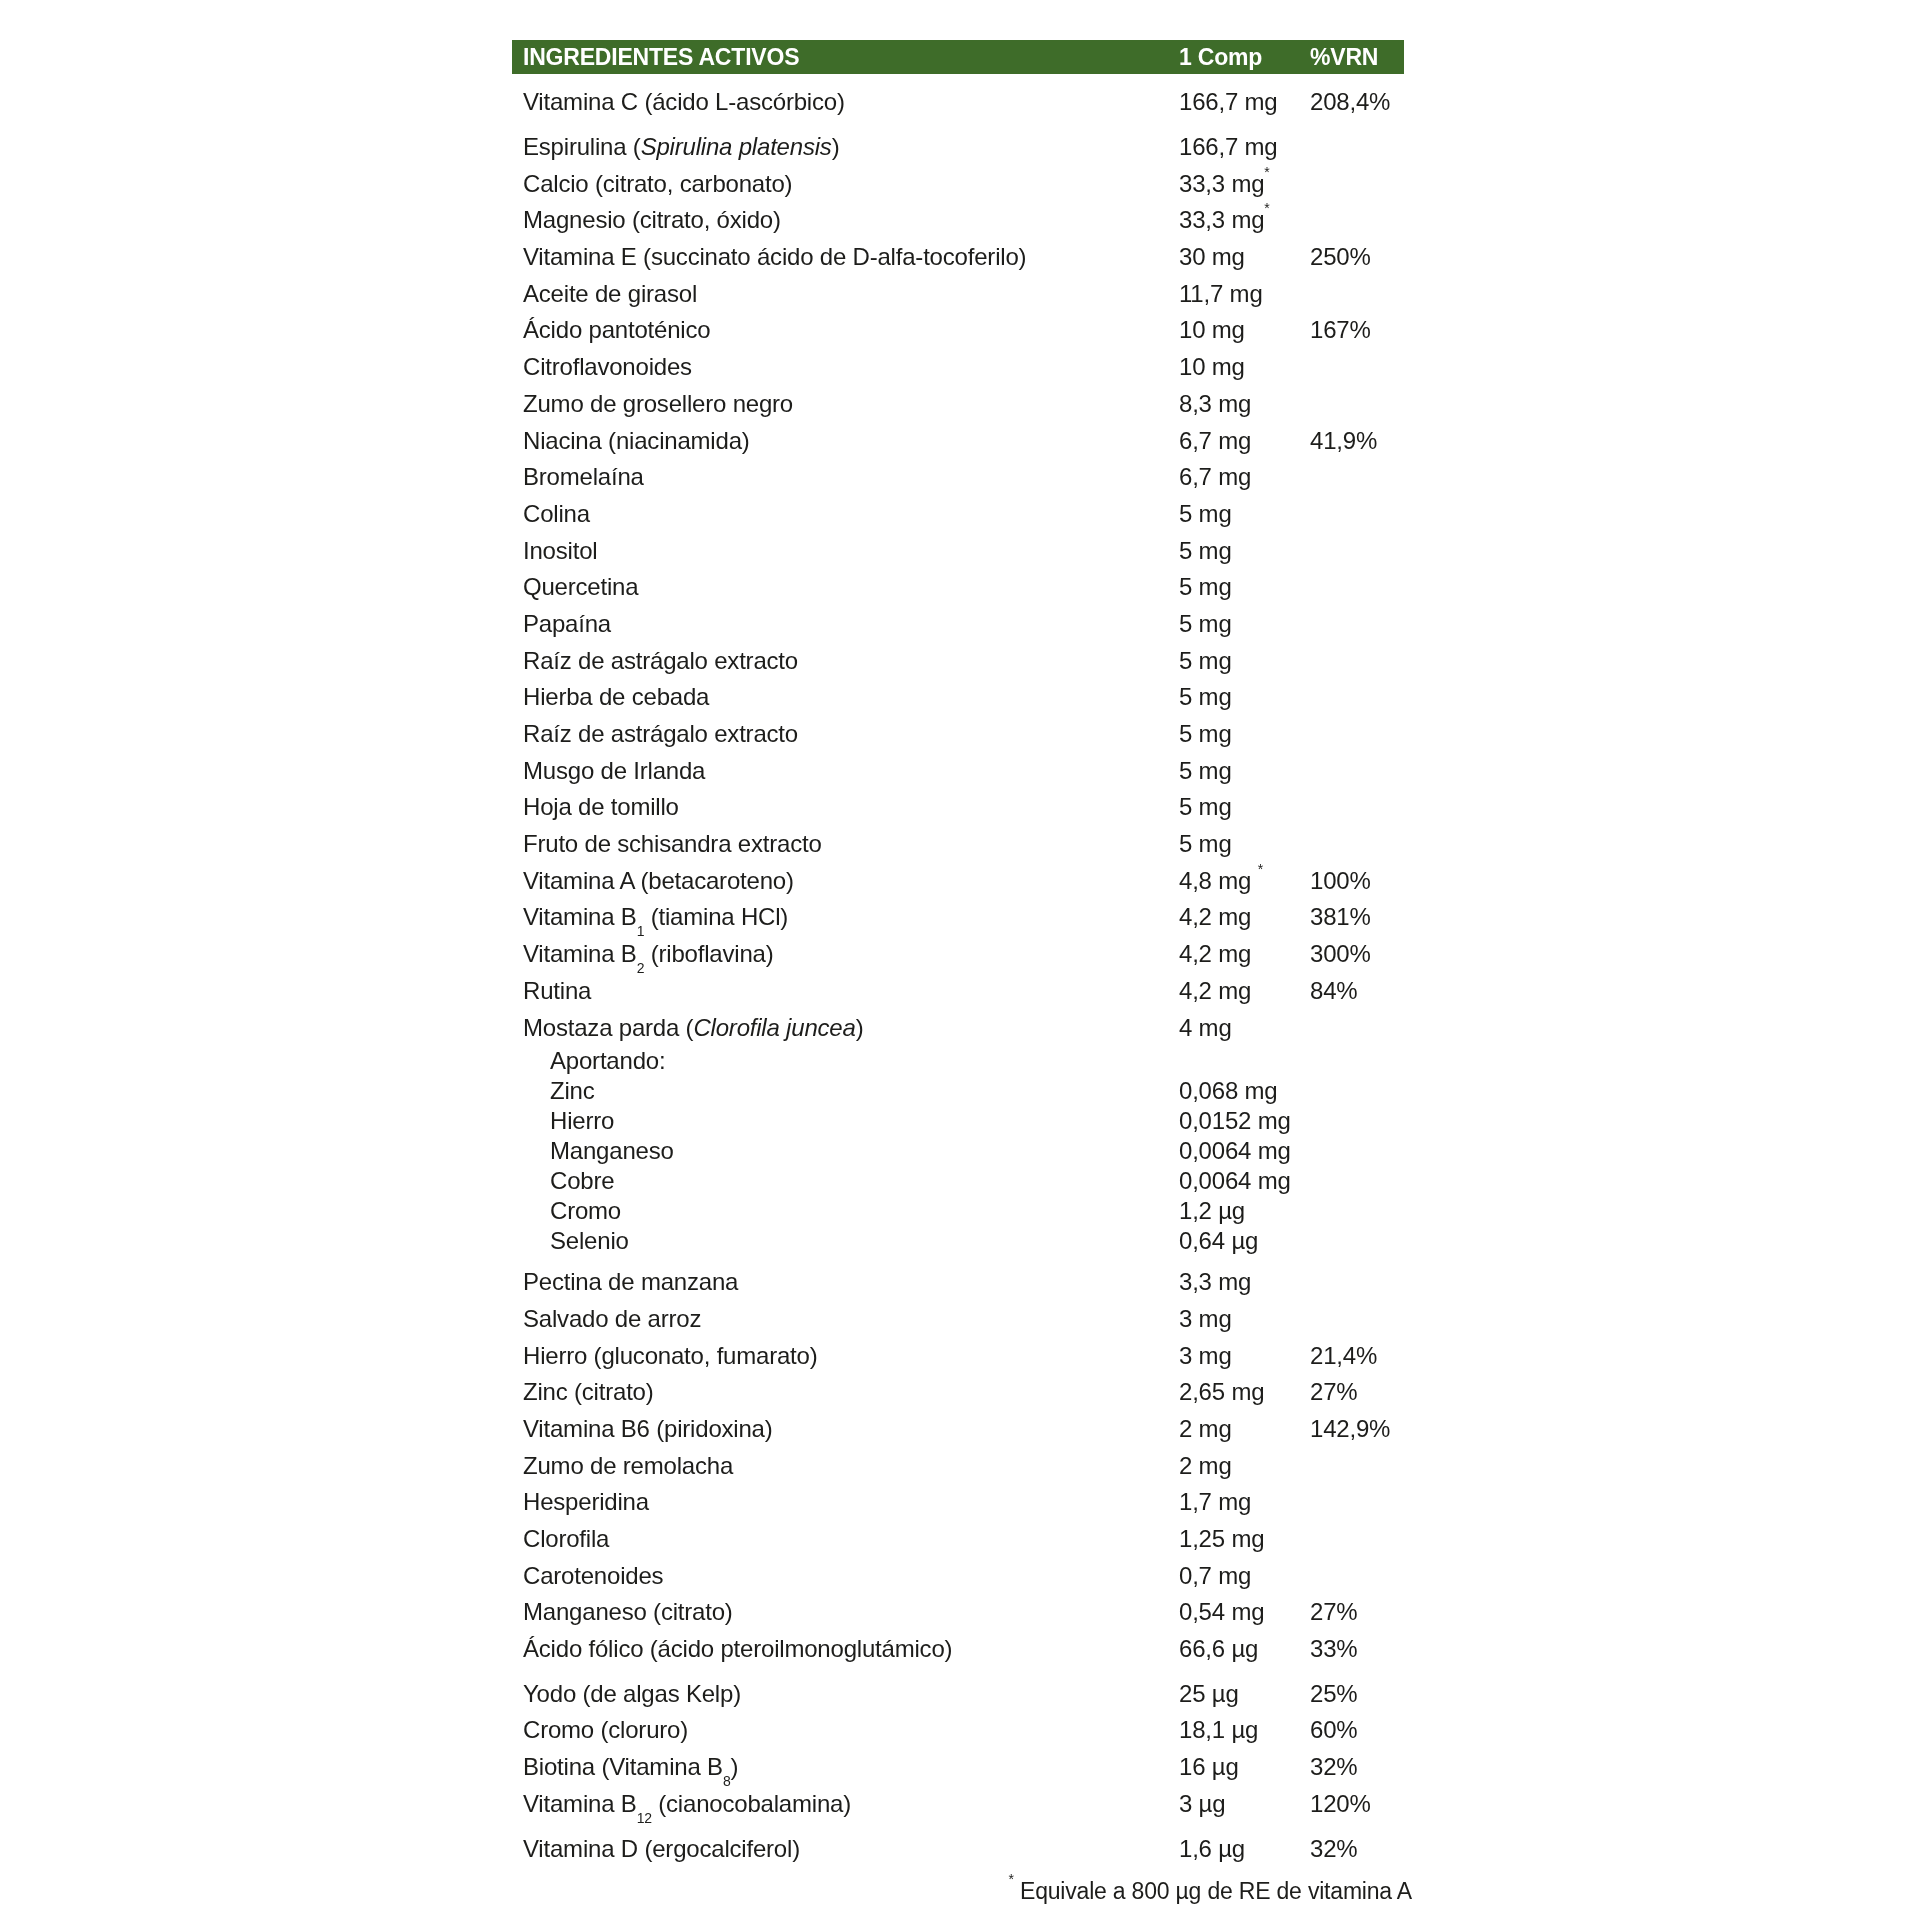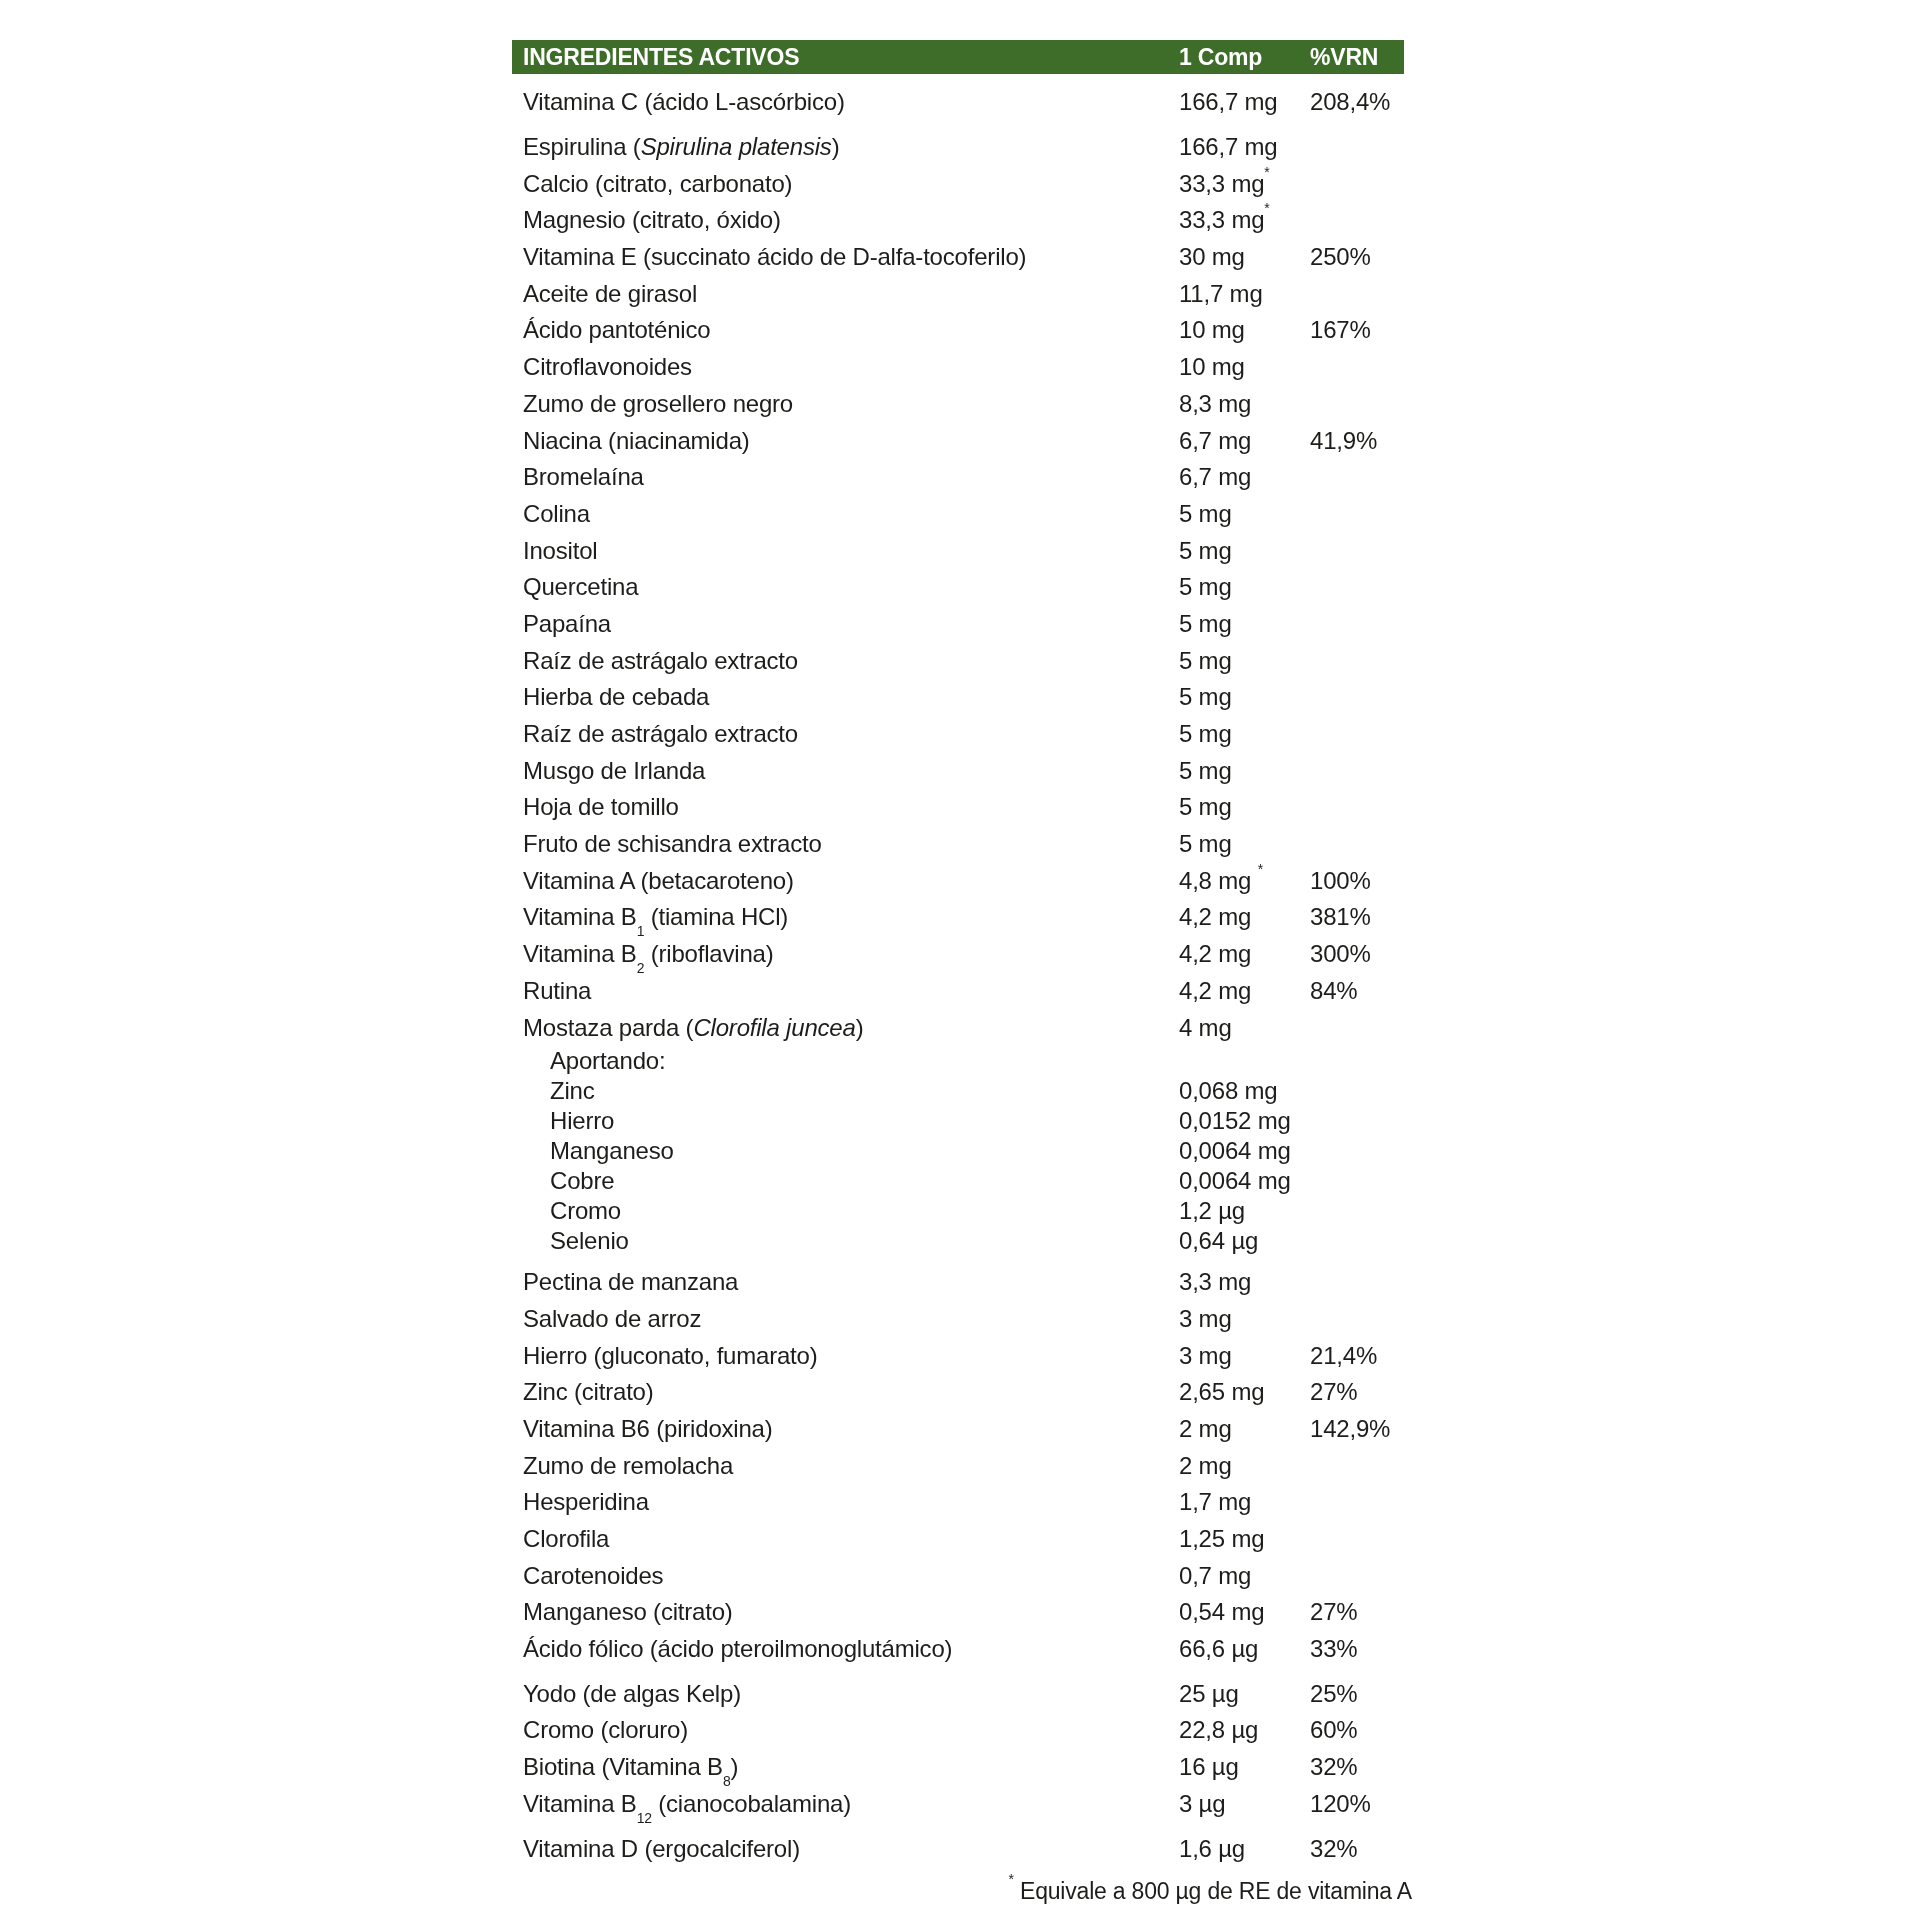--- a/index.html
+++ b/index.html
@@ -262,21 +262,21 @@
         <span class="c-amount"><span>66,6 µg</span></span>
         <span class="c-vrn">33%</span>
       </div>
       <div class="row brk">
         <span class="c-name"><span>Yodo (de algas Kelp)</span></span>
         <span class="c-amount"><span>25 µg</span></span>
         <span class="c-vrn">25%</span>
       </div>
       <div class="row">
         <span class="c-name"><span>Cromo (cloruro)</span></span>
-        <span class="c-amount"><span>22,8 µg</span></span>
+        <span class="c-amount"><span>18,1 µg</span></span>
         <span class="c-vrn">60%</span>
       </div>
       <div class="row">
         <span class="c-name"><span>Biotina (Vitamina B</span><sub>8</sub><span>)</span></span>
         <span class="c-amount"><span>16 µg</span></span>
         <span class="c-vrn">32%</span>
       </div>
       <div class="row">
         <span class="c-name"><span>Vitamina B</span><sub>12</sub><span> (cianocobalamina)</span></span>
         <span class="c-amount"><span>3 µg</span></span>

